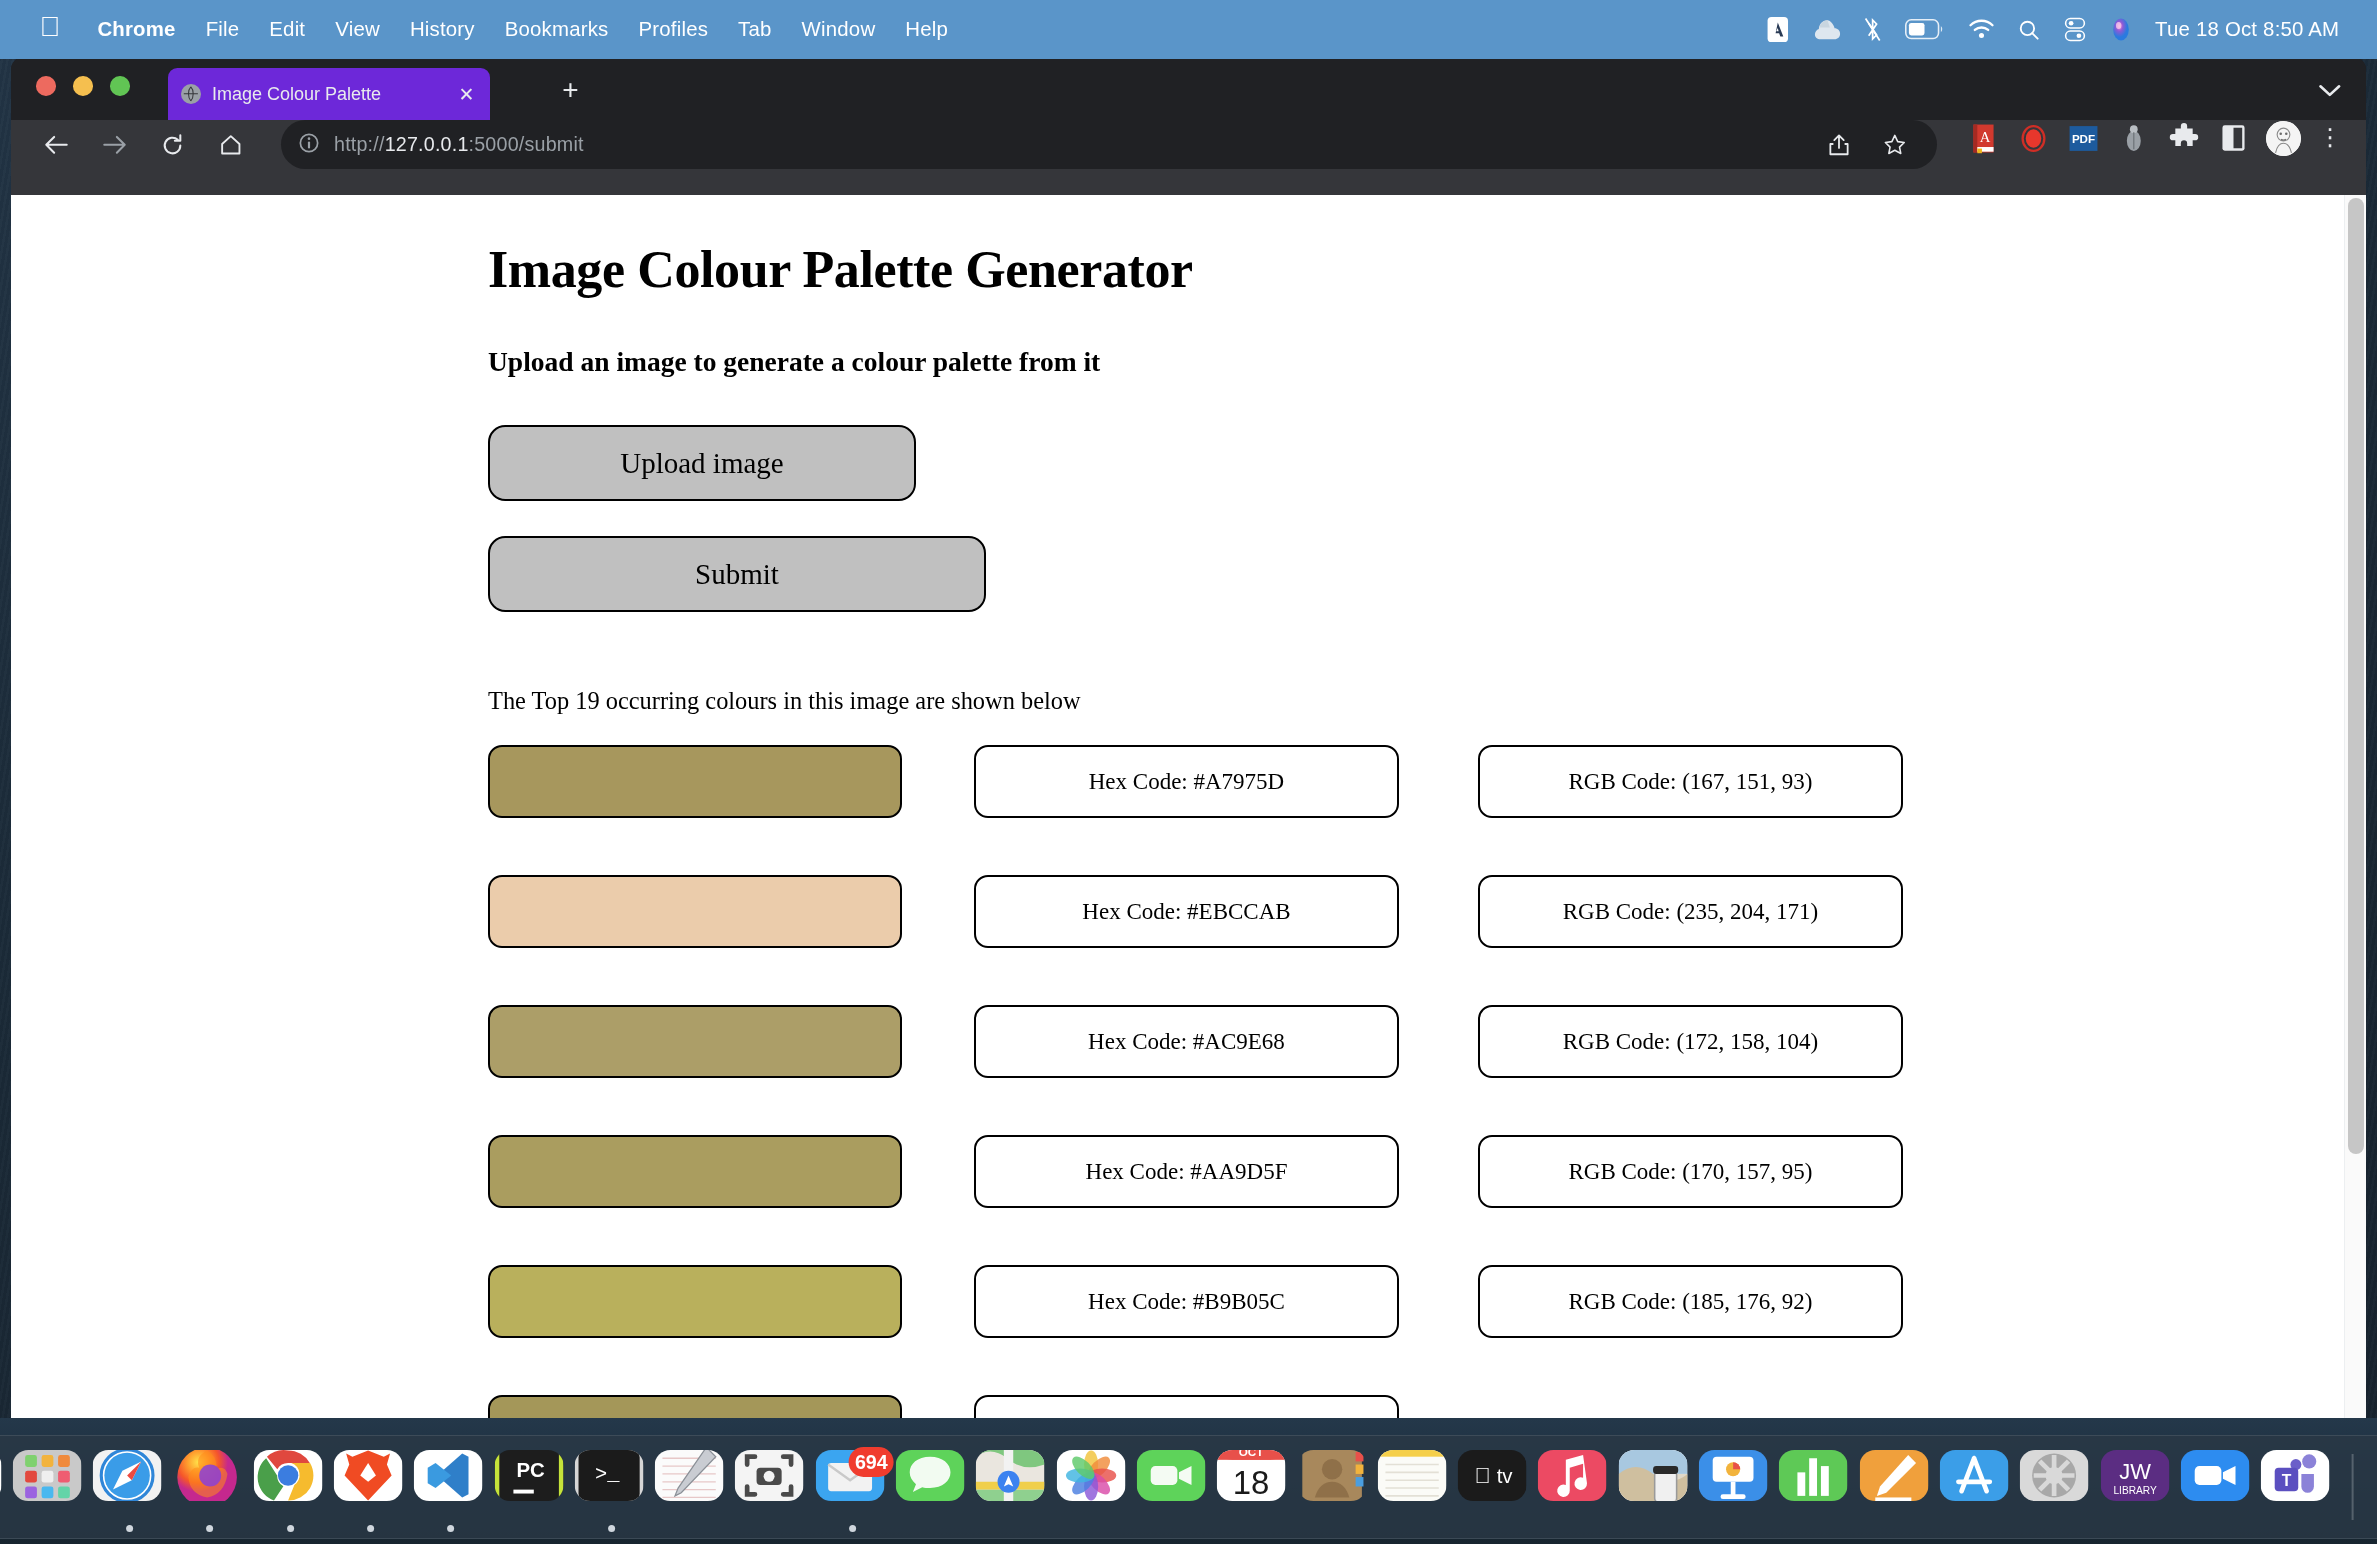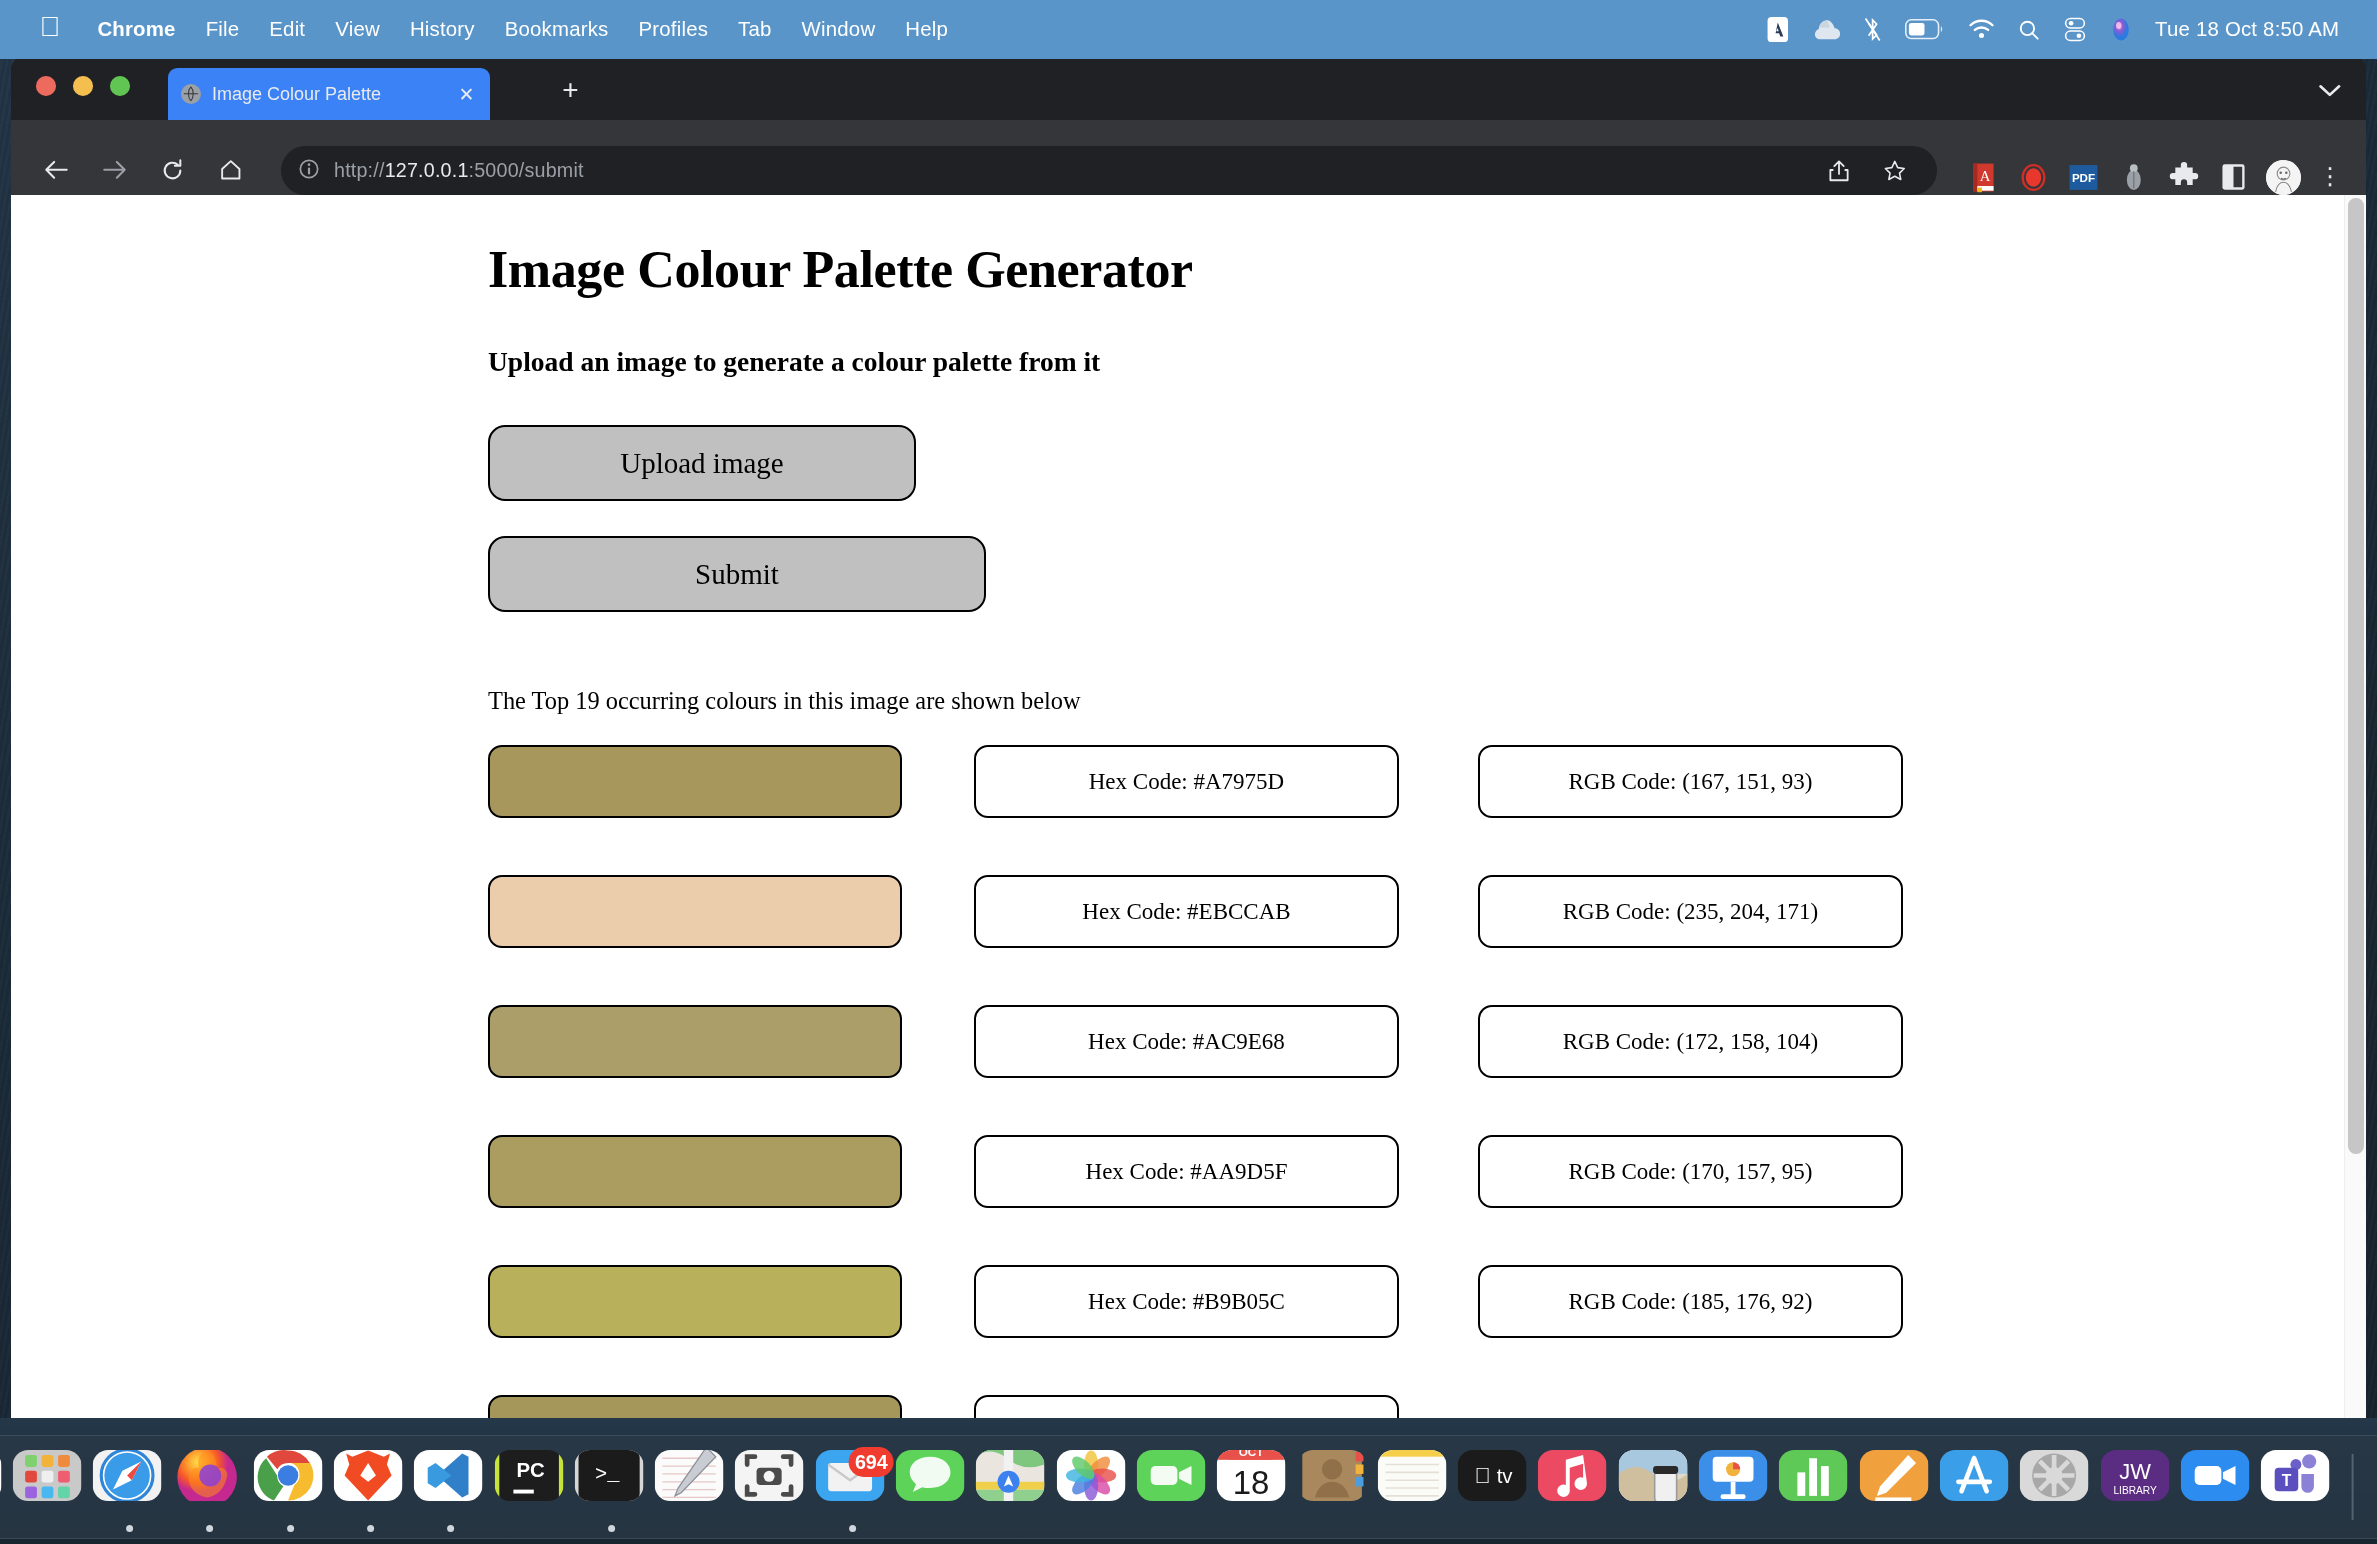--- a/index.html
+++ b/index.html
@@ -79,21 +79,21 @@
   }
   .tl { width: 19.7px; height: 19.7px; border-radius: 50%; }
   .tl.red { background: #ed6a5f; }
   .tl.yellow { background: #f5bf4f; }
   .tl.green { background: #61c554; }
 
   .tab {
     position: absolute;
     left: 157px; bottom: 0;
     width: 322px; height: 52px;
-    background: #3b82f6;
+    background: #6d28d9;
     border-radius: 9.4px 9.4px 0 0;
     display: flex;
     align-items: center;
     padding: 0 12.6px;
     gap: 11px;
   }
   .tab-favicon {
     width: 20.4px; height: 20.4px;
     border-radius: 50%;
     background: #9aa0a6;
@@ -129,21 +129,21 @@
     right: 20.4px; bottom: 14px;
     width: 31px; height: 31px;
     display: flex; align-items: center; justify-content: center;
   }
 
   
   .toolbar {
     height: 75px;
     background: #35363a;
     display: flex;
-    align-items: flex-end;
+    align-items: flex-start;
     padding: 0 20.4px;
     gap: 8px;
   }
   .tb-btn {
     width: 50px; height: 50px;
     display: flex; align-items: center; justify-content: center;
     color: #e8eaed;
     flex: 0 0 auto;
   }
   .omnibox {

